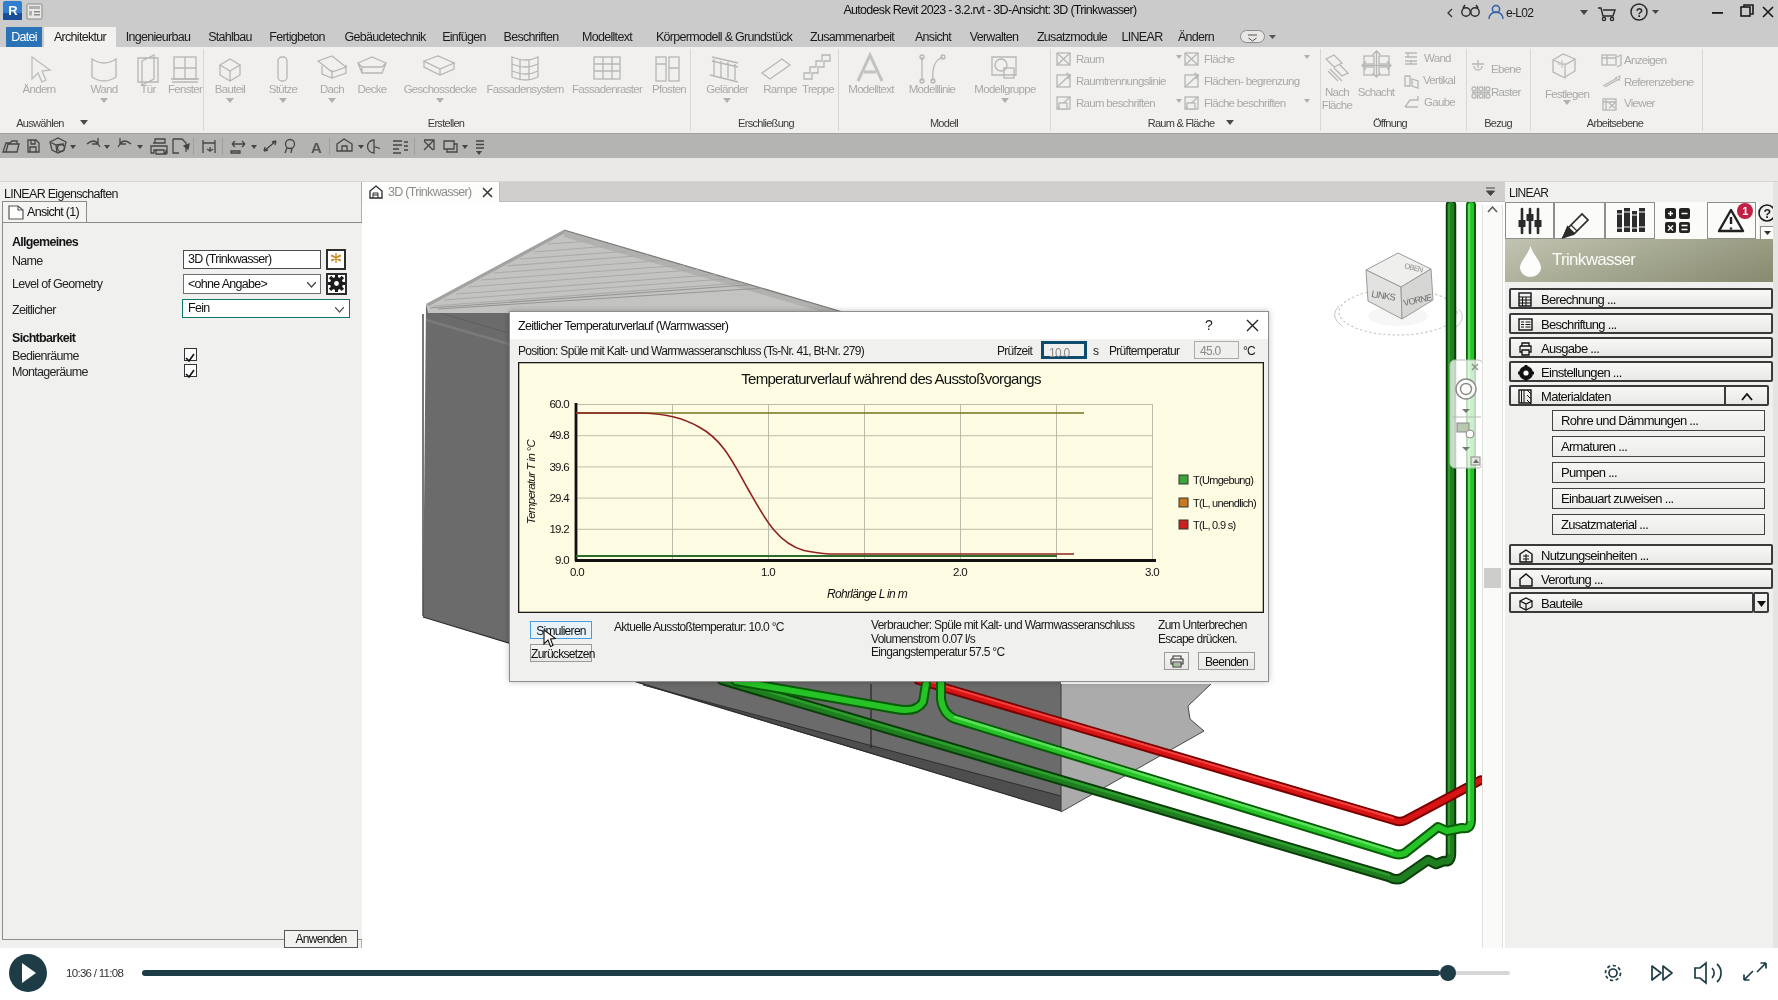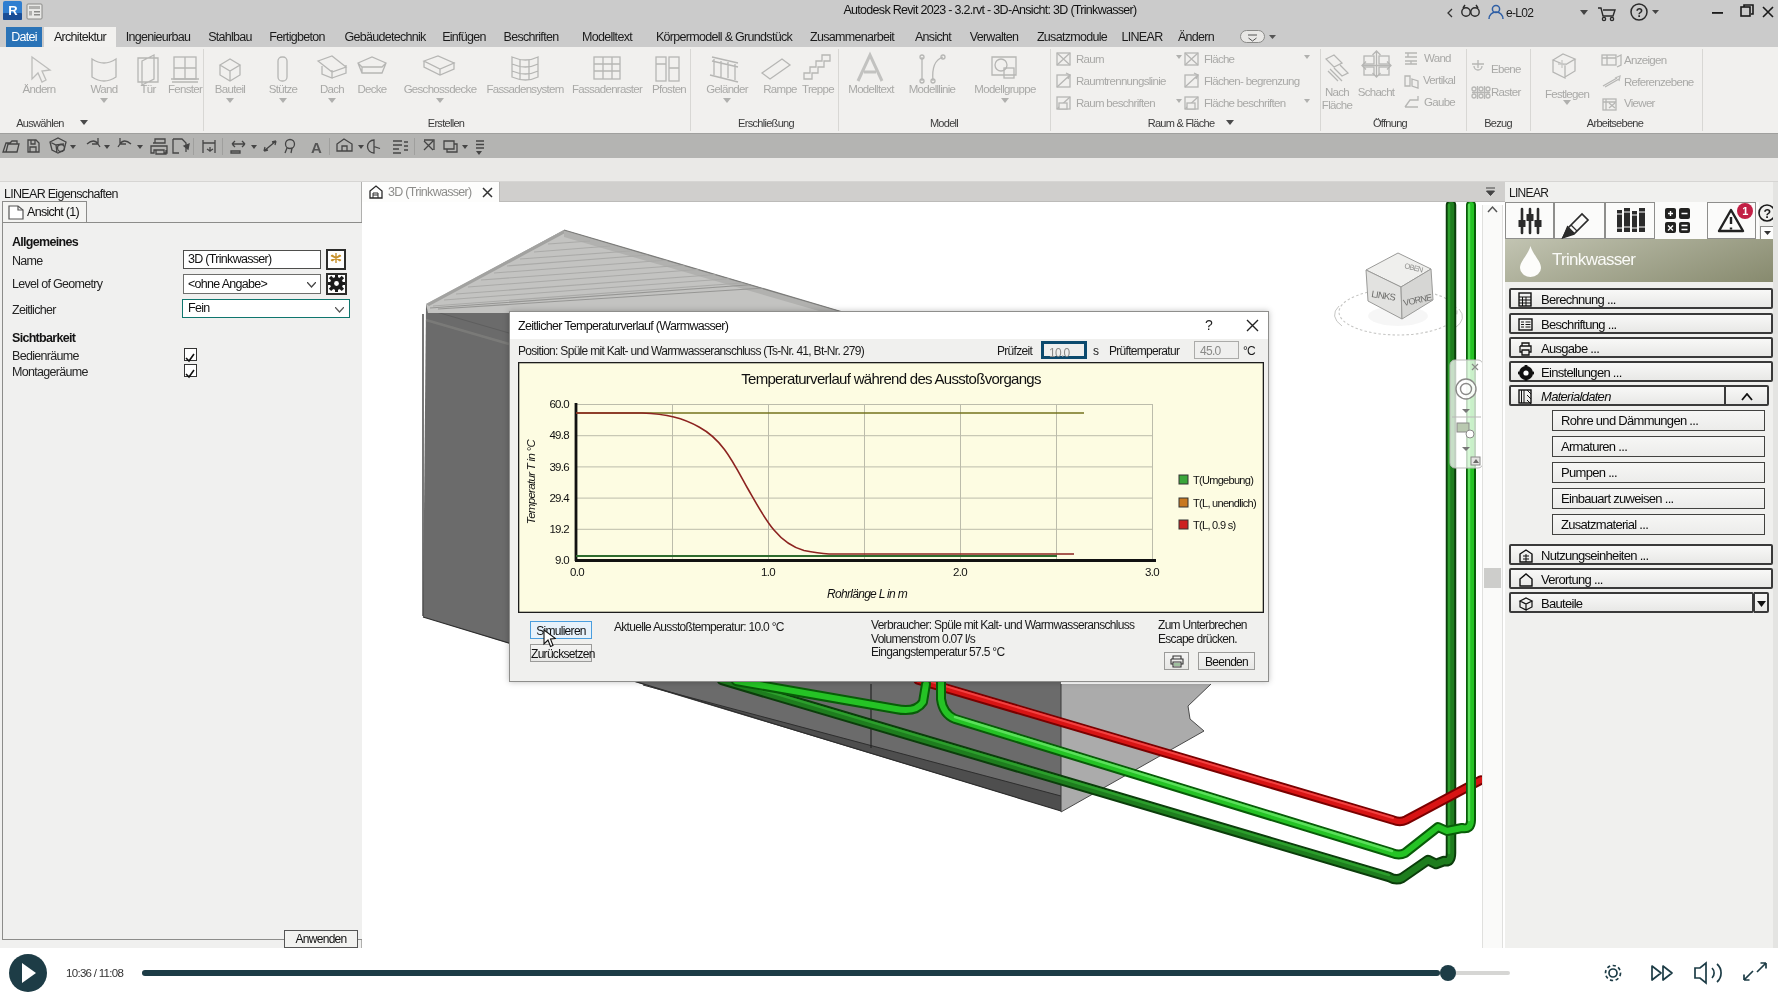--- a/index.html
+++ b/index.html
@@ -577,21 +577,21 @@
           <circle cx="8" cy="8" r="2.6" fill="#fff"></circle>
           <g fill="#111">
             <rect x="6.6" y="-1" width="2.8" height="3.4"></rect>
             <rect x="6.6" y="13.6" width="2.8" height="3.4"></rect>
             <rect x="-1" y="6.6" width="3.4" height="2.8"></rect>
             <rect x="13.6" y="6.6" width="3.4" height="2.8"></rect>
           </g>
         </svg>
         <span class="tx">Einstellungen ...</span>
       </div>
-    <div class="pbtn" style="top:203px;width:238px;font-style:italic;">
+    <div class="pbtn" style="top:203px;width:238px;">
         <svg class="ic" width="15" height="16">
           <rect x="1" y="1" width="12" height="13" fill="none" stroke="#111" stroke-width="1.4"></rect>
           <path d="M3.5 1 v13 M6 1 v13 M9 1 l4 4 m-4 1 l4 4 m-4 1 l4 4 m-4 -14 l4 4" stroke="#111"></path>
         </svg>
         <span class="tx">Materialdaten</span>
       </div>
     <div class="abs" style="left:219px;top:203px;width:45px;height:21px;border:2px solid #3a3a3a;border-radius:2px;background:linear-gradient(#f8f8f7,#e8e8e6);">
       <svg class="abs" style="left:15px;top:6px" width="12" height="8">
           <path d="M1 7 l5 -6 5 6" fill="none" stroke="#111" stroke-width="1.8"></path>
         </svg>

